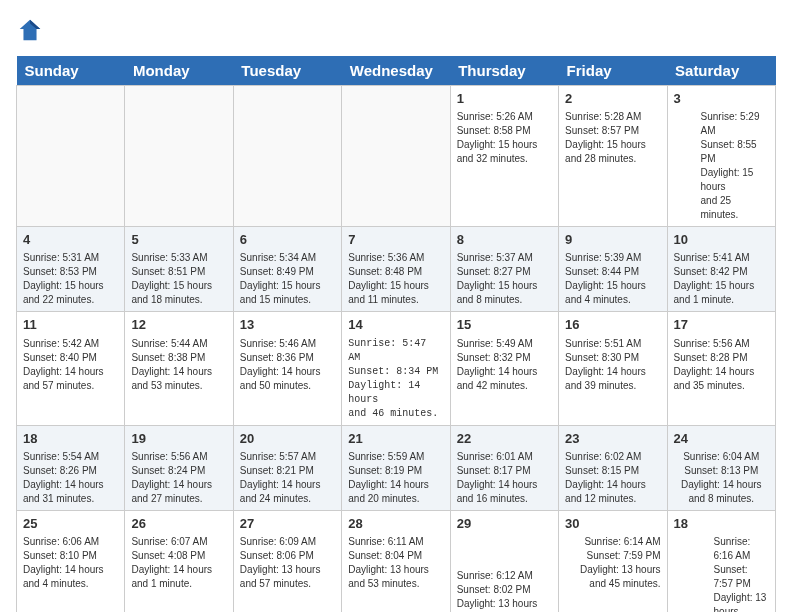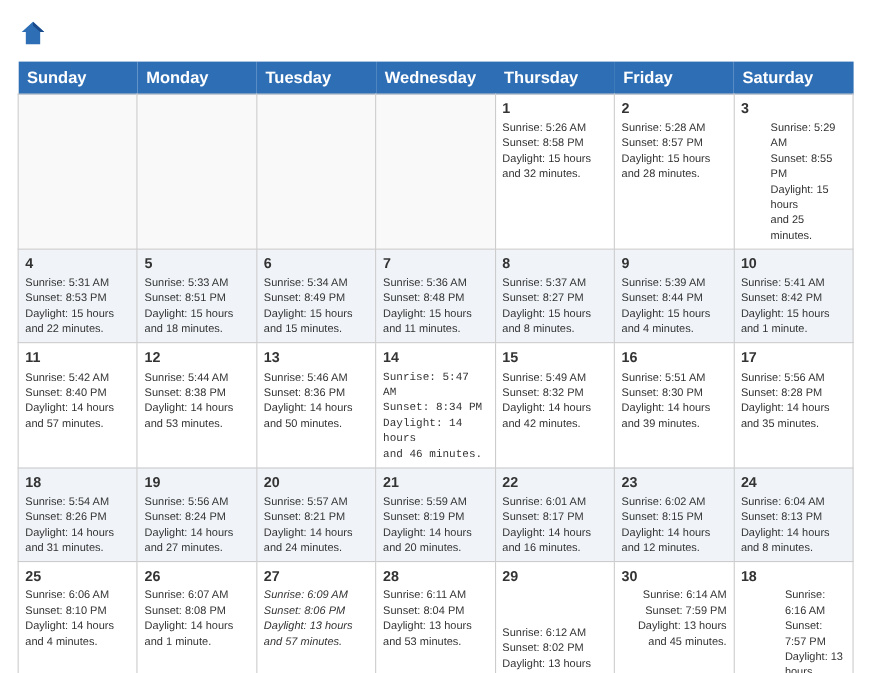--- a/index.html
+++ b/index.html
@@ -303,44 +303,44 @@
         </td>
         <td>
           <span class="day-number">23</span>
           <div class="day-info" style="white-space: pre-line;">Sunrise: 6:02 AM
 Sunset: 8:15 PM
 Daylight: 14 hours
 and 12 minutes.</div>
         </td>
         <td>
           <span class="day-number">24</span>
-          <div class="day-info" style="white-space: pre-line;">Sunrise: 6:04 AM
+          <div class="day-info" style="white-space: pre-line; text-align: center;">Sunrise: 6:04 AM
 Sunset: 8:13 PM
 Daylight: 14 hours
 and 8 minutes.</div>
         </td>
       </tr>
       <tr>
         <td>
           <span class="day-number">25</span>
           <div class="day-info" style="white-space: pre-line;">Sunrise: 6:06 AM
 Sunset: 8:10 PM
 Daylight: 14 hours
 and 4 minutes.</div>
         </td>
         <td>
           <span class="day-number">26</span>
           <div class="day-info" style="white-space: pre-line;">Sunrise: 6:07 AM
-Sunset: 8:08 PM
+Sunset: 4:08 PM
 Daylight: 14 hours
 and 1 minute.</div>
         </td>
         <td>
           <span class="day-number">27</span>
-          <div class="day-info" style="white-space: pre-line; font-style: italic;">Sunrise: 6:09 AM
+          <div class="day-info" style="white-space: pre-line;">Sunrise: 6:09 AM
 Sunset: 8:06 PM
 Daylight: 13 hours
 and 57 minutes.</div>
         </td>
         <td>
           <span class="day-number">28</span>
           <div class="day-info" style="white-space: pre-line;">Sunrise: 6:11 AM
 Sunset: 8:04 PM
 Daylight: 13 hours
 and 53 minutes.</div>

